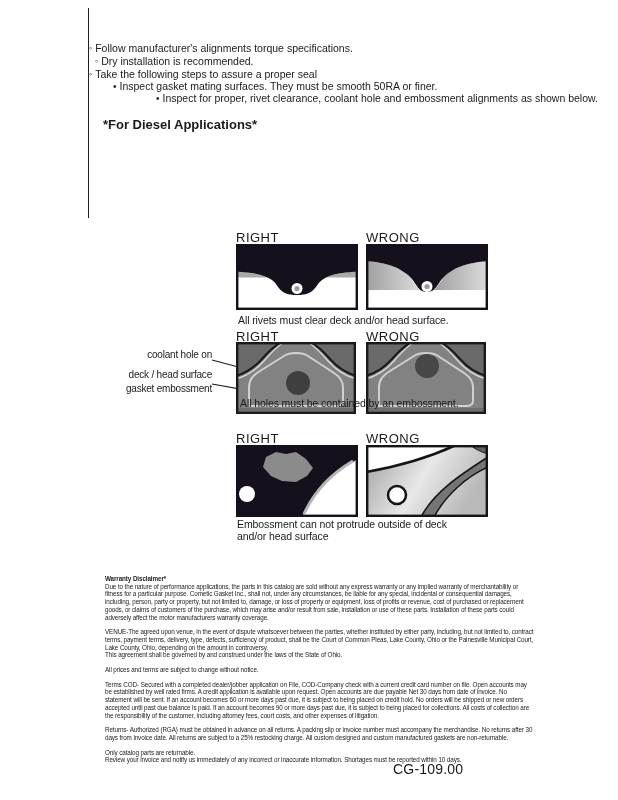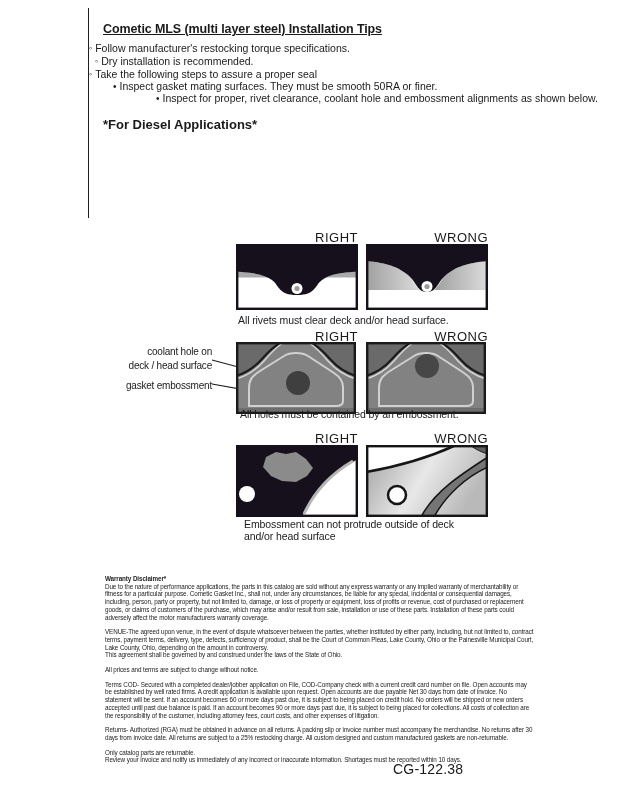--- a/index.html
+++ b/index.html
@@ -7,43 +7,42 @@
         font-family:"Liberation Sans", sans-serif;color:#1a1a1a;}
   .abs{position:absolute;}
   
   .title{font-size:12.5px;font-weight:bold;text-decoration:underline;letter-spacing:-0.1px;}
   .bullet-line{font-size:10.5px;white-space:nowrap;}
   .bullet-glyph{font-size:9px;vertical-align:1px;margin-right:3px;}
   .sub-glyph{font-size:10px;margin-right:3px;}
   .h2{font-size:13px;font-weight:bold;}
   .body-p{font-size:10.5px;line-height:13px;width:458px;letter-spacing:-0.15px;}
   
-  .rw-label{font-size:13px;letter-spacing:0.5px;text-align:right;width:122px;}
+  .rw-label{font-size:13px;letter-spacing:0.5px;text-align:left;width:122px;}
   .caption{font-size:10.5px;letter-spacing:-0.1px;}
   .pre{white-space:pre-line;}
-  .side-label{font-size:10px;text-align:right;width:130px;line-height:14px;letter-spacing:-0.2px;}
+  .side-label{font-size:10px;text-align:right;width:130px;line-height:20px;letter-spacing:-0.2px;}
   .panel{display:block;}
   
   .legal{width:430px;font-size:6.3px;line-height:7.7px;letter-spacing:-0.1px;color:#222;}
   .legal-h{font-weight:bold;margin:0 0 7px 0;}
   .lp{margin:0;}
   .gap{margin-bottom:7px;}
   .footer-code{font-size:14px;letter-spacing:0.2px;}
   .left-rule{width:1px;background:#1f1f1f;}
 </style>
 </head>
 <body>
 
 <div id="page">
 
   <div class="abs left-rule" style="left:88px;top:8px;height:210px;"></div>
 
-  <div class="abs title" style="left:103px;top:22px;">Cometic MLS (multi layer steel) Installation Tips</div>
 
-  <div class="abs bullet-line" style="left:89px;top:42px;"><span class="bullet-glyph">◦</span><span>Follow manufacturer's restocking torque specifications.</span></div>
+  <div class="abs bullet-line" style="left:89px;top:42px;"><span class="bullet-glyph">◦</span><span>Follow manufacturer's alignments torque specifications.</span></div>
   <div class="abs bullet-line" style="left:89px;top:55px;margin-left:6px;"><span class="bullet-glyph">◦</span><span>Dry installation is recommended.</span></div>
   <div class="abs bullet-line" style="left:89px;top:68px;"><span class="bullet-glyph">◦</span><span>Take the following steps to assure a proper seal</span></div>
   <div class="abs bullet-line" style="left:113px;top:80px;"><span class="sub-glyph">•</span><span>Inspect gasket mating surfaces.  They must be smooth 50RA or finer.</span></div>
   <div class="abs bullet-line" style="left:113px;top:92px;margin-left:43px;"><span class="sub-glyph">•</span><span>Inspect for proper, rivet clearance, coolant hole and embossment alignments as shown below.</span></div>
 
   <div class="abs h2" style="left:103px;top:117px;">*For Diesel Applications*</div>
 
   <div class="abs rw-label" style="left:236px;top:230px;">RIGHT</div>
   <div class="abs rw-label" style="left:366px;top:230px;">WRONG</div>
 
@@ -104,21 +103,21 @@
     <path d="M0,0 H46 C38,4 32,10 26,17 C18,26 10,31 0,34 Z" fill="#6a6a6a" stroke="#1a1a1a" stroke-width="2"></path>
     <path d="M0,37 C12,33.5 20,28 28,19 C34,12 40,5 47,1" fill="none" stroke="#d8d8d8" stroke-width="1.4"></path>
     <path d="M120,0 H74 C82,4 88,10 94,17 C102,26 110,31 120,34 Z" fill="#6a6a6a" stroke="#1a1a1a" stroke-width="2"></path>
     <path d="M120,37 C108,33.5 100,28 92,19 C86,12 80,5 73,1" fill="none" stroke="#d8d8d8" stroke-width="1.4"></path>
     <path d="M13,64 V46 C13,38 16,34 24,29 L48,14 C54,10 66,10 72,14 L98,31 C104,35 107,39 107,45 V59 C107,63 104,64 100,64 Z" fill="none" stroke="#d0d0d0" stroke-width="2"></path>
     <circle cx="61" cy="24" r="12" fill="#474747"></circle>
     <rect x="0" y="66" width="120" height="3" fill="#6e6e6e"></rect>
     <rect x="1.2" y="1.2" width="117.6" height="69.6" fill="none" stroke="#1a1a1a" stroke-width="2.4"></rect>
   </svg>
 
-  <div class="abs caption" style="left:240px;top:408px;">All holes must be contained by an embossment.</div>
+  <div class="abs caption" style="left:240px;top:397px;">All holes must be contained by an embossment.</div>
 
   <div class="abs rw-label" style="left:236px;top:431px;">RIGHT</div>
   <div class="abs rw-label" style="left:366px;top:431px;">WRONG</div>
 
   <svg class="abs panel" style="left:236px;top:445px;" width="122" height="72" viewBox="0 0 122 72">
     <rect x="0" y="0" width="122" height="72" fill="#ffffff"></rect>
     <path d="M0,0 H122 V14 C96,28 78,46 66,72 L0,72 Z" fill="#15101b"></path>
     <path d="M117,16 C93,30 78,47 68,69" fill="none" stroke="#b5b5b5" stroke-width="3"></path>
     <polygon points="30,12 40,7 50,9 60,7 70,14 77,23 71,31 60,37 46,36 35,31 27,22" fill="#8b8b8b"></polygon>
     <circle cx="11" cy="49" r="8" fill="#ffffff"></circle>
@@ -135,30 +134,30 @@
     </defs>
     <rect x="0" y="0" width="122" height="72" fill="#ffffff"></rect>
     <path d="M0,27 C34,21 64,12 90,0 L122,0 L122,72 L0,72 Z" fill="url(#g3)"></path>
     <path d="M122,12 C94,30 68,47 55,72 L68,72 C80,50 100,32 122,22 Z" fill="#757575" stroke="#151515" stroke-width="1.5"></path>
     <path d="M104,0 L122,0 L122,9 C115,7 109,4 104,0 Z" fill="#606060" stroke="#151515" stroke-width="1"></path>
     <path d="M0,27 C34,21 64,12 90,0" fill="none" stroke="#151515" stroke-width="2.5"></path>
     <circle cx="31" cy="50" r="9" fill="#ffffff" stroke="#151515" stroke-width="2.5"></circle>
     <rect x="1.2" y="1.2" width="119.6" height="69.6" fill="none" stroke="#151515" stroke-width="2.4"></rect>
   </svg>
 
-  <div class="abs caption pre" style="left:244px;top:519px;line-height:11.5px;">Embossment can not protrude outside of deck
+  <div class="abs caption pre" style="left:237px;top:519px;line-height:11.5px;">Embossment can not protrude outside of deck
 and/or head surface</div>
 
   <div class="abs legal" style="left:105px;top:575px;">
     <p class="lp legal-h">Warranty Disclaimer*</p>
     <p class="lp gap">Due to the nature of performance applications, the parts in this catalog are sold without any express warranty or any implied warranty of merchantability or fitness for a particular purpose.  Cometic Gasket Inc., shall not, under any circumstances, be liable for any special, incidental or consequential damages, including, person, party or property, but not limited to, damage, or loss of property or equipment, loss of profits or revenue, cost of purchased or replacement goods, or claims of customers of the purchase, which may arise and/or result from sale, installation or use of these parts.  Installation of these parts could adversely affect the motor manufacturers warranty coverage.</p>
     <p class="lp">VENUE-The agreed upon venue, in the event of dispute whatsoever between the parties, whether instituted by either party, including, but not limited to, contract terms, payment terms, delivery, type, defects, sufficiency of product, shall be the Court of Common Pleas, Lake County, Ohio or the Painesville Municipal Court, Lake County, Ohio, depending on the amount in controversy.</p>
     <p class="lp gap">This agreement shall be governed by and construed under the laws of the State of Ohio.</p>
     <p class="lp gap">All prices and terms are subject to change without notice.</p>
     <p class="lp gap">Terms COD- Secured with a completed dealer/jobber application on File, COD-Company check with a current credit card number on file.  Open accounts may be established by well rated firms.  A credit application is available upon request.  Open accounts are due payable Net 30 days from date of invoice.  No statement will be sent.  If an account becomes 60 or more days past due, it is subject to being placed on credit hold.  No orders will be shipped or new orders accepted until past due balance is paid.  If an account becomes 90 or more days past due, it is subject to being placed for collections.  All costs of collection are the responsibility of the customer, including attorney fees, court costs, and other expenses of litigation.</p>
     <p class="lp gap">Returns- Authorized (RGA) must be obtained in advance on all returns.  A packing slip or invoice number must accompany the merchandise.  No returns after 30 days from invoice date.  All returns are subject to a 25% restocking charge.  All custom designed and custom manufactured gaskets are non-returnable.</p>
     <p class="lp">Only catalog parts are returnable.</p>
     <p class="lp">Review your invoice and notify us immediately of any incorrect or inaccurate information.  Shortages must be reported within 10 days.</p>
   </div>
 
-  <div class="abs footer-code" style="left:393px;top:761px;">CG-122.38</div>
+  <div class="abs footer-code" style="left:393px;top:761px;">CG-109.00</div>
 
 </div>
 
 </body></html>

